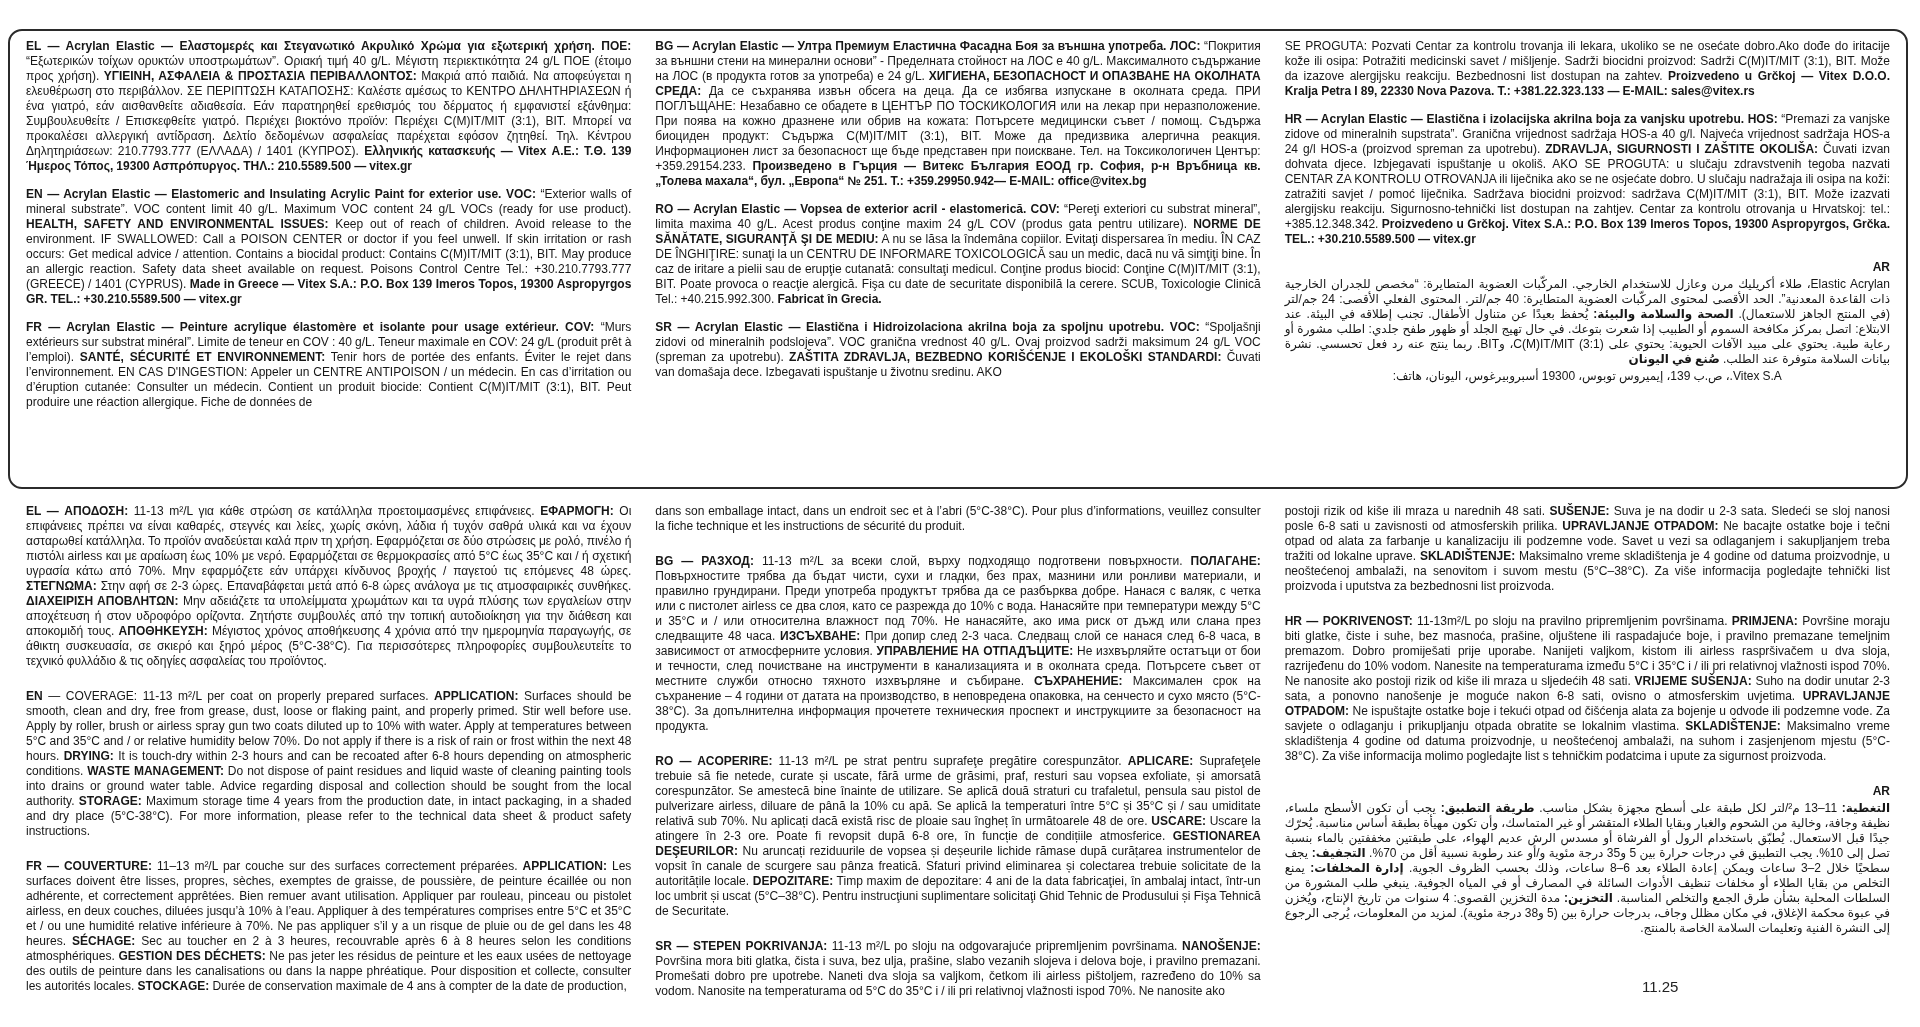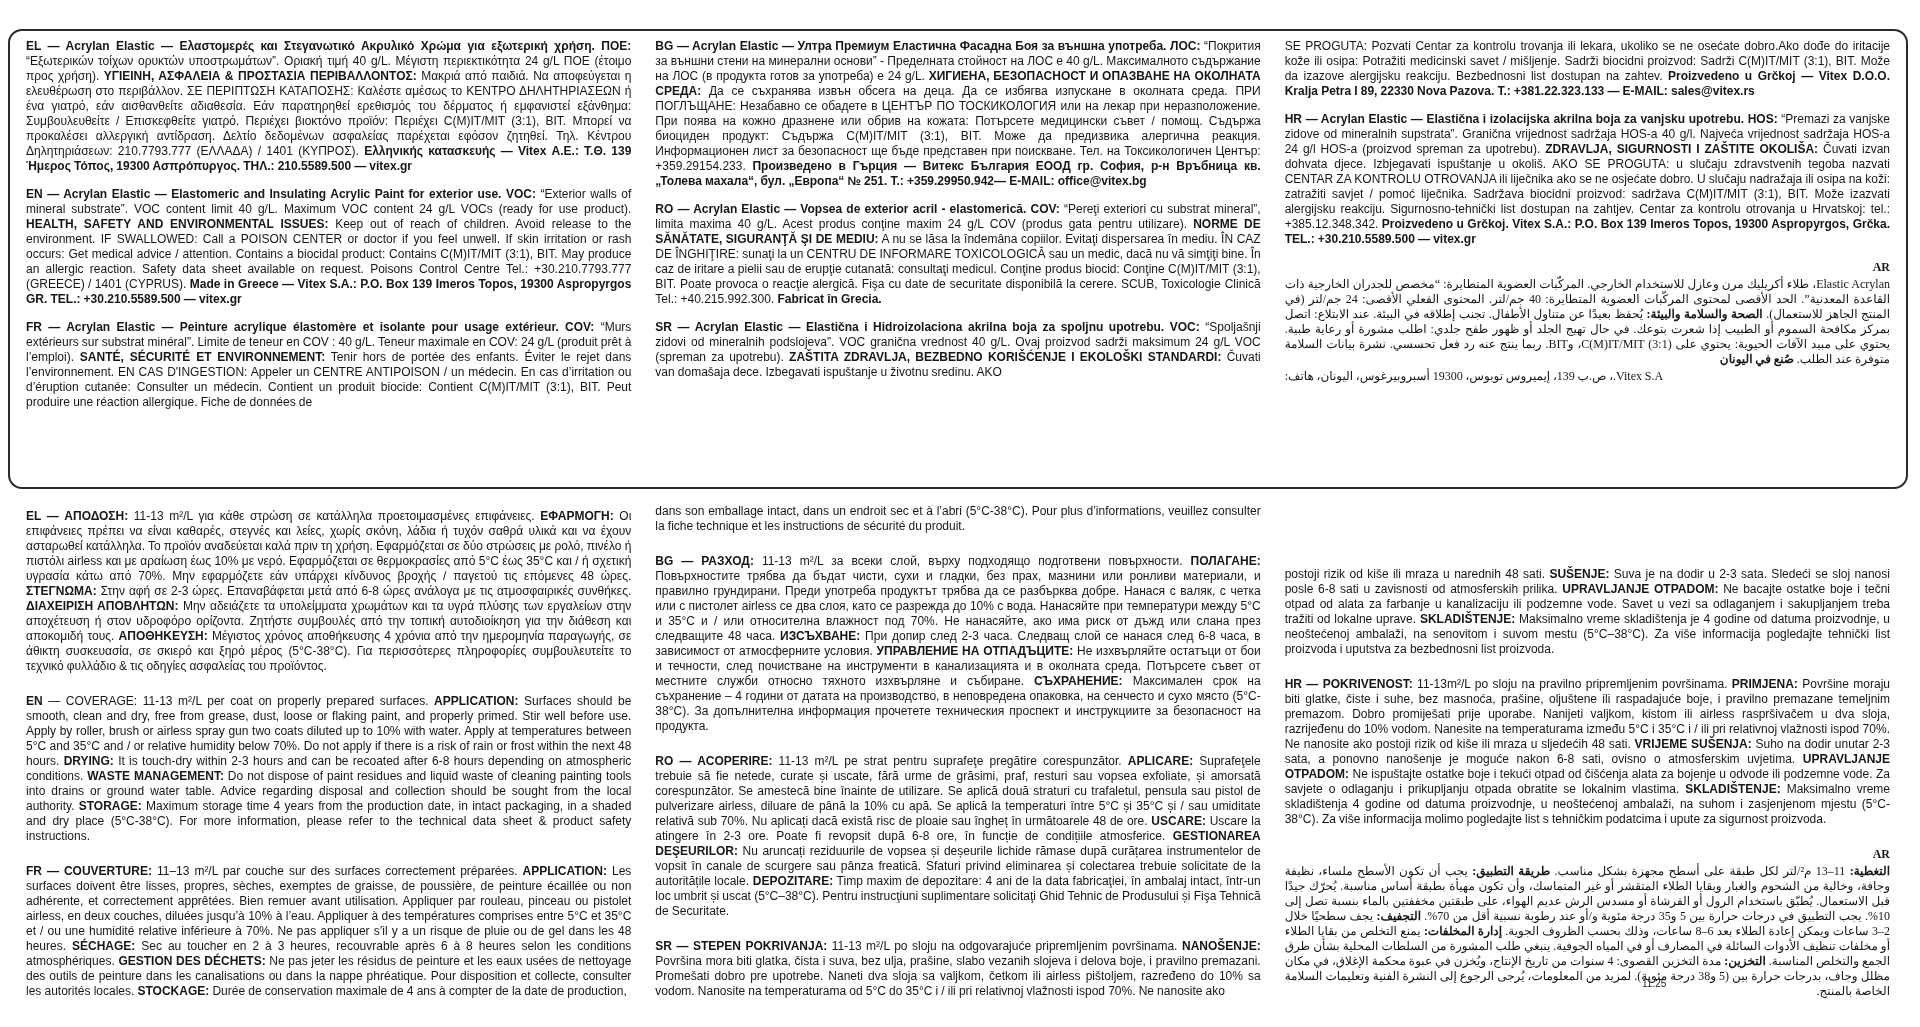--- a/index.html
+++ b/index.html
@@ -20,40 +20,39 @@
   .panel-top{
     left:8px;top:29px;width:1900px;height:460px;
     border:2px solid #2b2b2b;
     border-radius:14px;
     padding:8px 16px 6px 16px;
     overflow:hidden;
   }
   .panel-bottom{
     left:8px;top:500px;width:1900px;
     padding:4px 18px 0 18px;
-    align-items:flex-end;
   }
   .col{flex:1 1 0;min-width:0;}
   .block{
     margin:0 0 13px 0;
     font-size:12px;
     line-height:15px;
     text-align:justify;
     text-justify:inter-word;
     word-spacing:-0.2px;
   }
   .panel-bottom .block{margin-bottom:20px;}
   .block.tight{margin-bottom:2px;}
-  .block.align-center{text-align:left;}
+  .block.align-center{text-align:center;}
   .block b{font-weight:bold;}
-  .block[dir="rtl"]{unicode-bidi:embed;font-family:Liberation Serif, serif;}
+  .block[dir="rtl"]{unicode-bidi:embed;}
   .footnote{
     position:absolute;
     left:1642px;top:978px;
-    font-size:10px;
+    font-size:15px;
     color:#222;
   }
 </style>
 </head>
 <body>
 
 <div class="sheet">
 
   <section class="panel panel-top">
     <div class="col">

